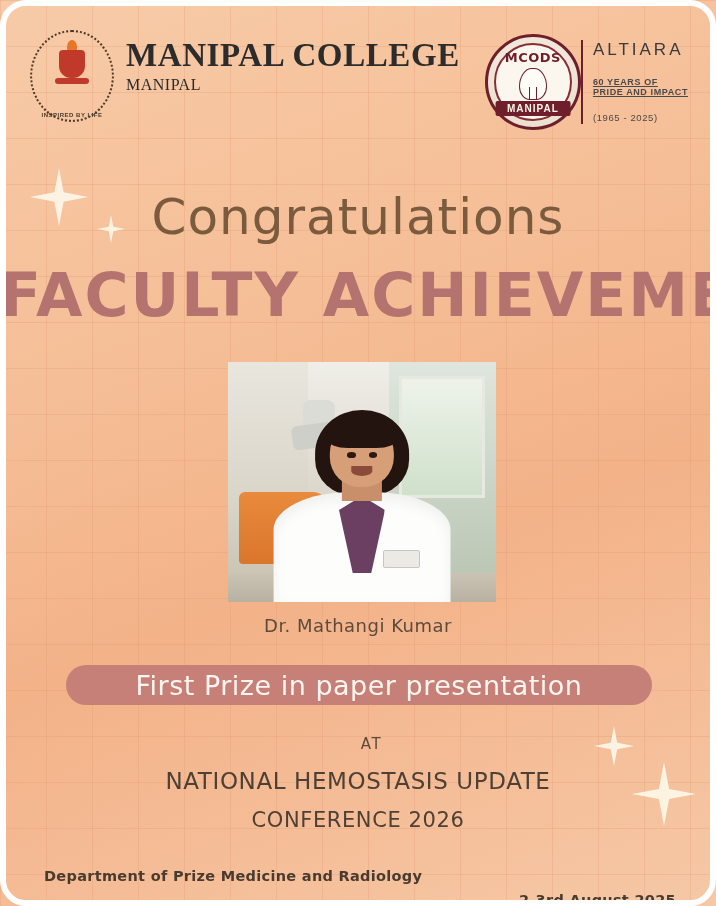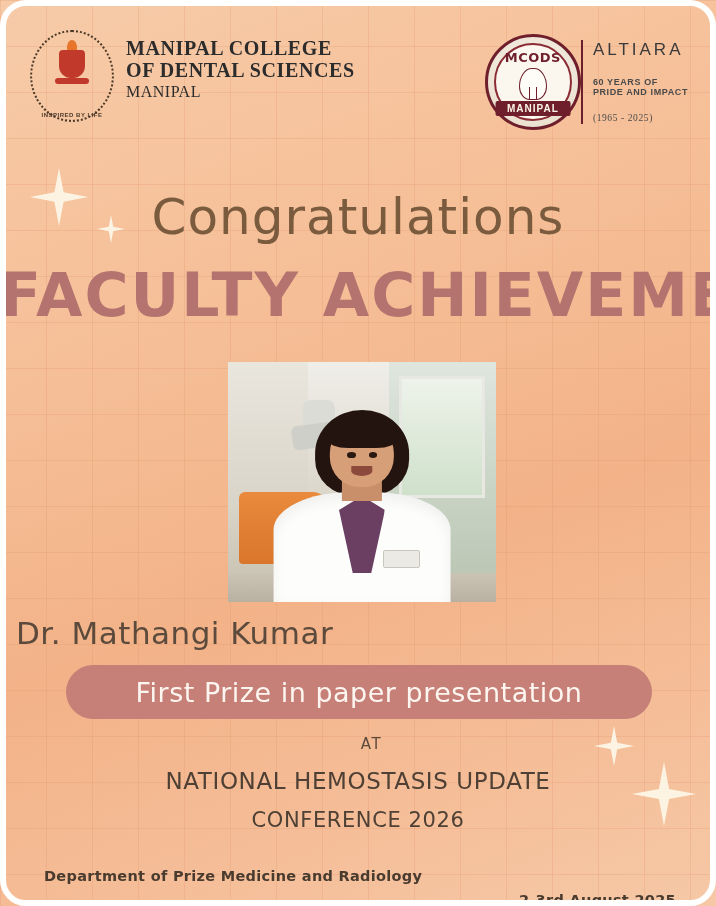--- a/index.html
+++ b/index.html
@@ -56,21 +56,21 @@
     height: 92px;
     position: relative;
     flex: none;
   }
   .brand-text {
     padding-top: 8px;
   }
   .brand-l1, .brand-l2 {
     font-family: "Liberation Serif", serif;
     font-weight: bold;
-    font-size: 20px;
+    font-size: 33px;
     letter-spacing: 0.6px;
     color: #2c2c2c;
     line-height: 1.08;
   }
   .brand-l3 {
     font-family: "Liberation Serif", serif;
     font-size: 16px;
     color: #2c2c2c;
     letter-spacing: 0.5px;
     margin-top: 2px;
@@ -105,27 +105,27 @@
     letter-spacing: 3px;
     color: #3a3a3a;
     font-weight: normal;
   }
   .altiara-sub {
     font-size: 9px;
     letter-spacing: 0.6px;
     color: #4a4a4a;
     margin-top: 17px;
     font-weight: bold;
+    text-decoration: underline;
   }
   .altiara-years {
     font-size: 9.5px;
     letter-spacing: 0.6px;
     color: #4a4a4a;
     margin-top: 15px;
-    font-family: Liberation Serif, serif;
   }
 
   
   .congrats {
     position: absolute;
     top: 188px;
     left: 0;
     right: 0;
     text-align: center;
     font-family: "DejaVu Sans", sans-serif;
@@ -199,32 +199,32 @@
   .ph-smile { position:absolute; left:50%; bottom:52.5%; transform:translateX(-50%);
     width:8%; height:4%; background:#8c4a3d; border-radius:0 0 60% 60%; }
   .ph-badge { position:absolute; left:58%; bottom:14%; width:13%; height:7%;
     background:#eceae4; border:1px solid #c9c6bd; border-radius:2px; }
 
   
   .person-name {
     position: absolute;
     top: 615px;
     left: 0; right: 0;
-    font-family: "DejaVu Sans", sans-serif;
-    font-size: 31px;
+    text-align: center;
+    font-family: "DejaVu Sans", sans-serif;
+    font-size: 18px;
     color: #5c4b3c;
     letter-spacing: 0.5px;
-    margin-left: 16px;
   }
   .prize-banner {
     position: absolute;
     top: 665px;
     left: 66px;
     width: 586px;
-    height: 54px;
+    height: 40px;
     border-radius: 27px;
     background: #c68078;
     display: flex;
     align-items: center;
     justify-content: center;
   }
   .prize-text {
     font-family: "DejaVu Sans", sans-serif;
     font-size: 27px;
     color: #fdf6f0;
@@ -407,21 +407,20 @@
     <div class="brand-left">
       <div class="mahe-emblem">
         <div class="mahe-wreath"></div>
         <div class="mahe-flame"></div>
         <div class="mahe-lamp"></div>
         <div class="mahe-base"></div>
         <div class="mahe-motto">INSPIRED BY LIFE</div>
       </div>
       <div class="brand-text">
         <div class="brand-l1">MANIPAL COLLEGE</div>
-        <div class="brand-l2">OF DENTAL SCIENCES</div>
         <div class="brand-l3">MANIPAL</div>
       </div>
     </div>
 
     <div class="brand-right">
       <div class="mcods-seal">
         <div class="seal-ring"></div>
         <div class="seal-inner"></div>
         <div class="seal-mcods">MCODS</div>
         <div class="seal-tooth"></div>

